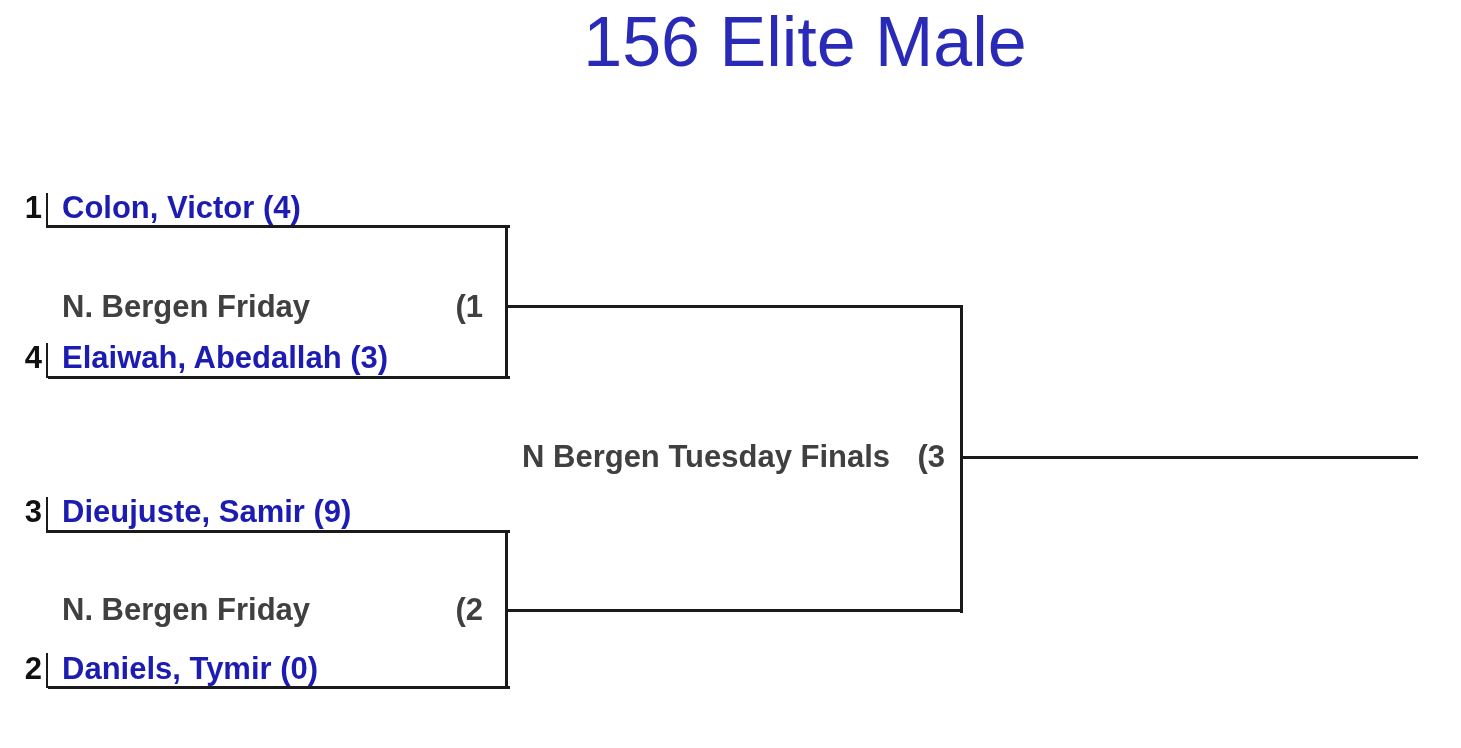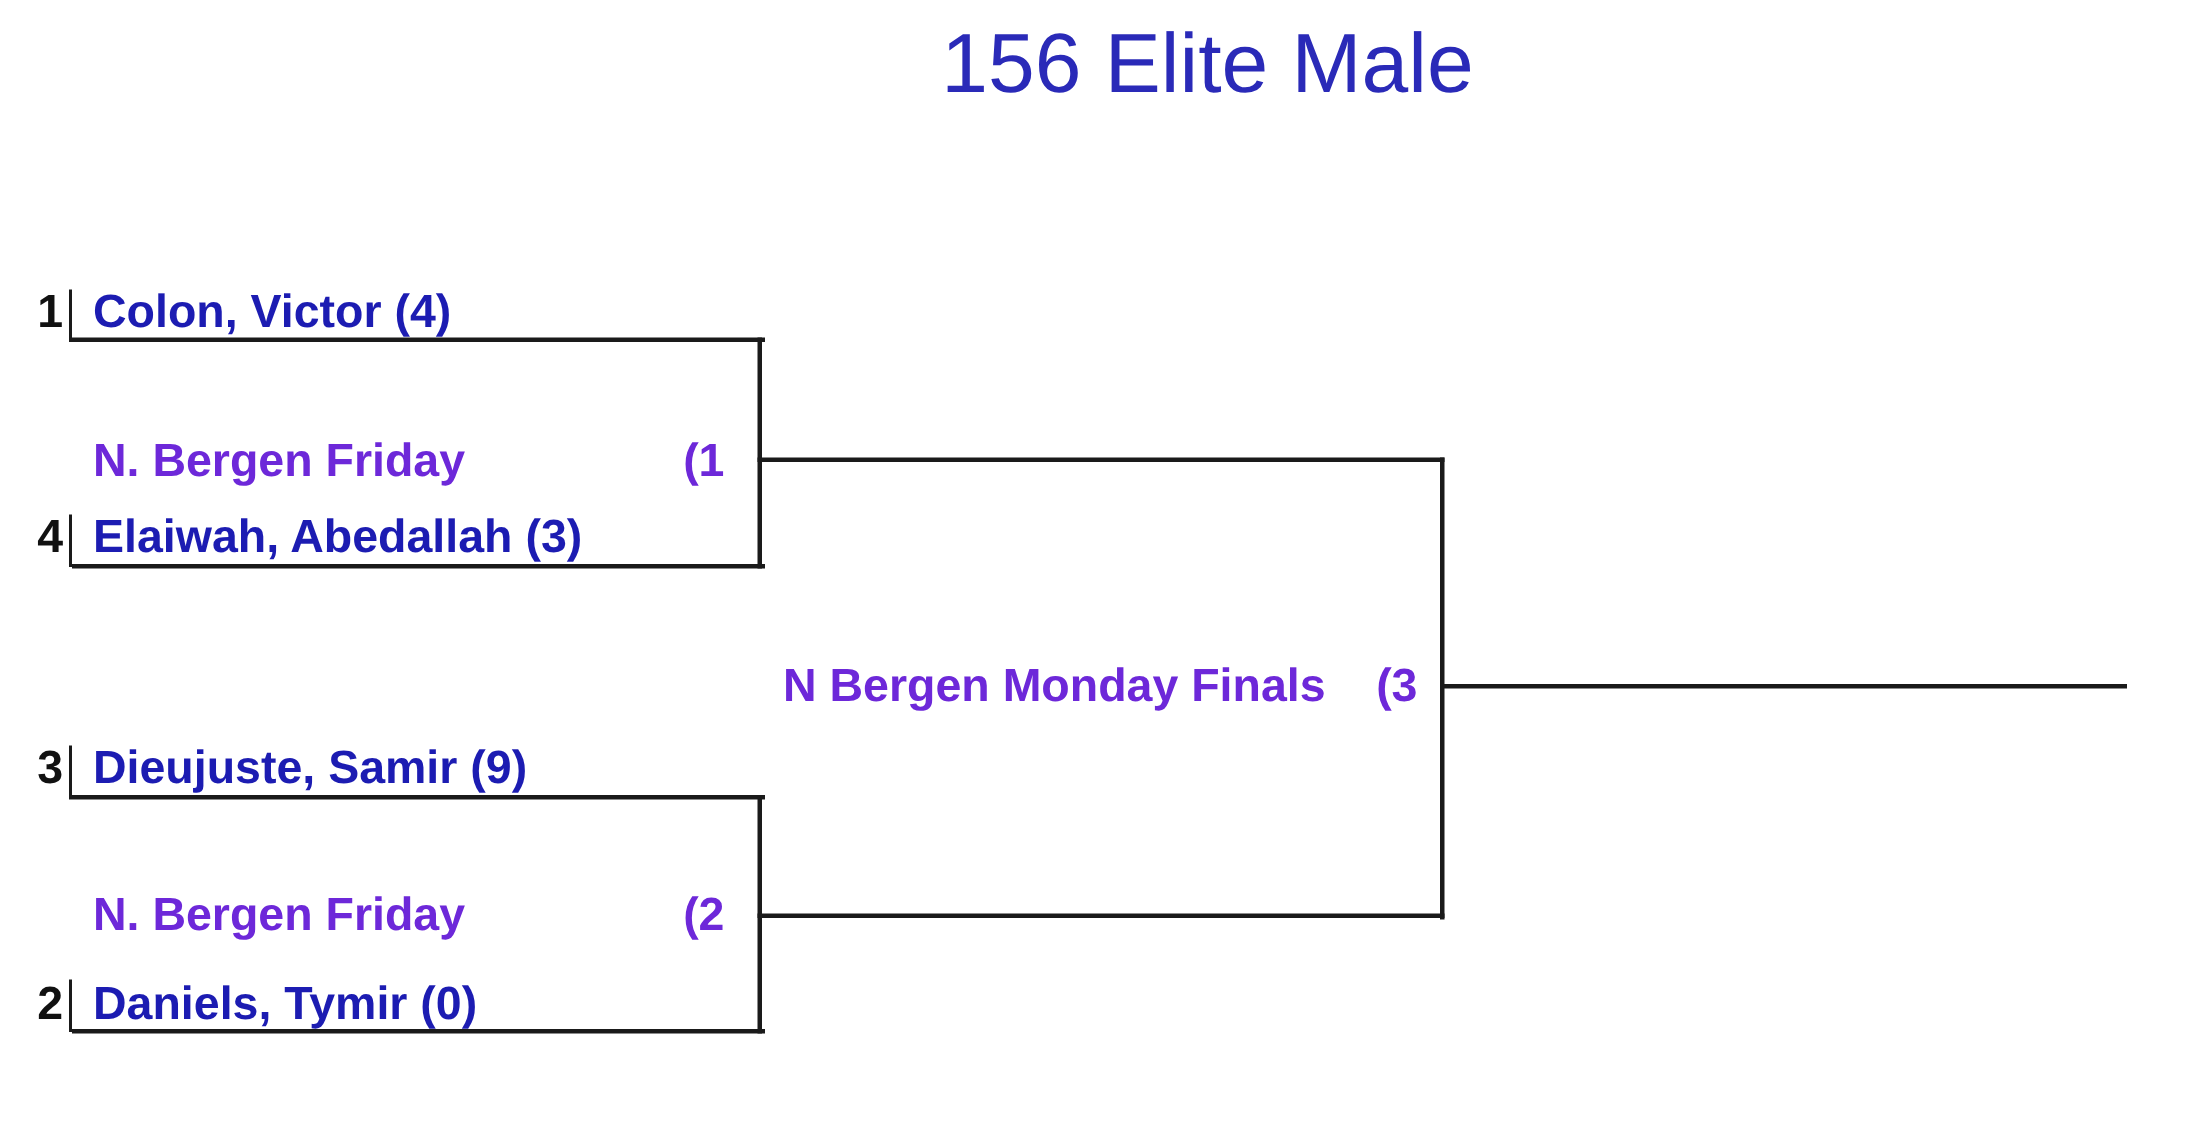--- a/index.html
+++ b/index.html
@@ -13,21 +13,21 @@
     height: 748px;
     background: #ffffff;
     overflow: hidden;
     font-family: "Liberation Sans", sans-serif;
   }
   .title {
     position: absolute;
     top: 14px;
     left: 805px;
     transform: translateX(-50%);
-    font-size: 56px;
+    font-size: 70px;
     line-height: 56px;
     font-weight: 400;
     color: #2a2ab8;
     white-space: nowrap;
     margin: 0;
   }
   .entry {
     position: absolute;
     left: 0;
     height: 36px;
@@ -51,21 +51,21 @@
   .match-label {
     position: absolute;
     height: 36px;
     display: flex;
     justify-content: space-between;
     align-items: center;
     white-space: nowrap;
     font-size: 31px;
     line-height: 36px;
     font-weight: 700;
-    color: #6d28d9;
+    color: #404040;
   }
   .line {
     position: absolute;
     background: #1a1a1a;
   }
   .hline { height: 3px; }
   .vline { width: 3px; }
   .tick  { width: 2px; }
 </style>
 </head>
@@ -84,21 +84,21 @@
     <span>N. Bergen Friday</span>
     <span>(1</span>
   </div>
 
   <div class="entry" style="top:340px;">
     <span class="seed">4</span>
     <span class="name">Elaiwah, Abedallah (3)</span>
   </div>
 
   <div class="match-label" style="top:439px;left:522px;width:423px;">
-    <span>N Bergen Monday Finals</span>
+    <span>N Bergen Tuesday Finals</span>
     <span>(3</span>
   </div>
 
   <div class="entry" style="top:494px;">
     <span class="seed">3</span>
     <span class="name">Dieujuste, Samir (9)</span>
   </div>
 
   <div class="match-label" style="top:592px;left:62px;width:421px;">
     <span>N. Bergen Friday</span>

